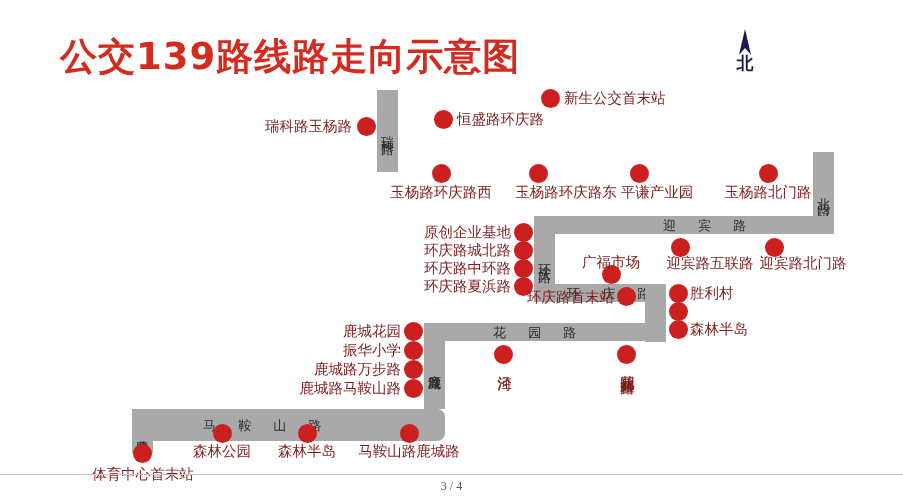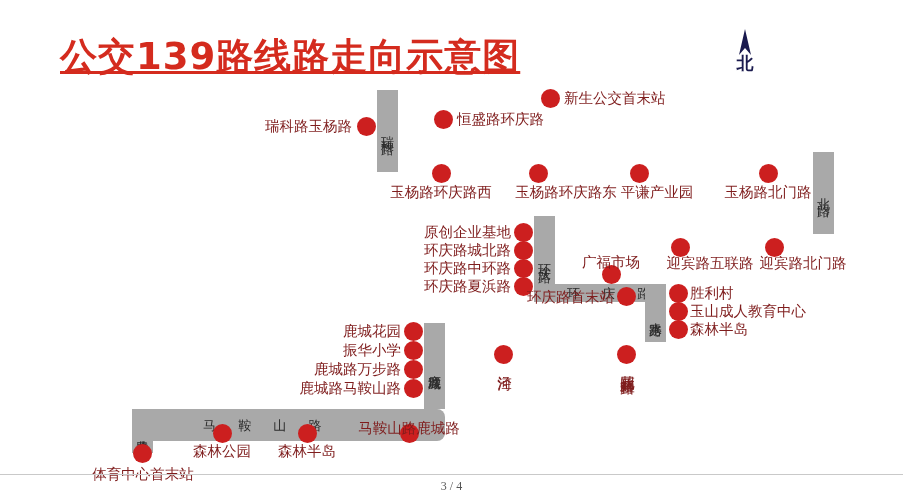--- a/index.html
+++ b/index.html
@@ -22,21 +22,20 @@
   .title {
     position: absolute;
     left: 60px;
     top: 32px;
     font-size: 37px;
     font-weight: bold;
     color: #d42b1e;
     letter-spacing: 1px;
     white-space: nowrap;
     font-family: "DejaVu Sans", "Liberation Sans", sans-serif;
-    text-decoration: underline;
   }
 
   
   .north-wrap {
     position: absolute;
     left: 728px;
     top: 28px;
     width: 34px;
     text-align: center;
   }
@@ -146,33 +145,39 @@
 
   <div class="road v" style="left:377px; top:90px; width:21px; height:82px;">
     <span class="road-label-v">瑞科路</span>
   </div>
 
 
   <div class="road v" style="left:813px; top:152px; width:21px; height:82px;">
     <span class="road-label-v">北门路</span>
   </div>
 
+  <div class="road h" style="left:534px; top:216px; width:300px; height:18px;">
+    <span class="road-label-h" style="position:absolute; left:120px;">迎 宾 路</span>
+  </div>
 
   <div class="road v" style="left:534px; top:216px; width:21px; height:86px;">
     <span class="road-label-v">环庆路</span>
   </div>
 
   <div class="road h" style="left:534px; top:284px; width:132px; height:18px;">
     <span class="road-label-h" style="position:absolute; left:24px;">环 庆 路</span>
   </div>
 
   <div class="road v" style="left:645px; top:284px; width:21px; height:58px;">
     <span class="road-label-v" style="letter-spacing:1px;">水秀路</span>
   </div>
 
+  <div class="road h" style="left:424px; top:323px; width:242px; height:18px;">
+    <span class="road-label-h" style="position:absolute; left:60px;">花 园 路</span>
+  </div>
 
   <div class="road v" style="left:424px; top:323px; width:21px; height:86px;">
     <span class="road-label-v" style="letter-spacing:1px;">鹿城路</span>
   </div>
 
   <div class="road h" style="left:132px; top:409px; width:313px; height:32px;border-radius:8px;">
     <span class="road-label-h" style="position:absolute; left:62px;">马 鞍 山 路</span>
   </div>
 
   <div class="road v" style="left:132px; top:409px; width:21px; height:44px;">
@@ -221,21 +226,20 @@
   <div class="stop" style="left:602px; top:265px;"></div>
   <div class="stop-label below" style="left:611px; top:254px;">广福市场</div>
 
   <div class="stop" style="left:617px; top:287px;"></div>
   <div class="stop-label left" style="left:614px; top:298px;">环庆路首末站</div>
 
   <div class="stop" style="left:669px; top:284px;"></div>
   <div class="stop-label right" style="left:690px; top:294px;">胜利村</div>
 
   <div class="stop" style="left:669px; top:302px;"></div>
-  <div class="stop-label right" style="left:690px; top:312px;">玉山成人教育中心</div>
 
   <div class="stop" style="left:669px; top:320px;"></div>
   <div class="stop-label right" style="left:690px; top:330px;">森林半岛</div>
 
   <div class="stop" style="left:404px; top:322px;"></div>
   <div class="stop-label left" style="left:401px; top:332px;">鹿城花园</div>
 
   <div class="stop" style="left:404px; top:341px;"></div>
   <div class="stop-label left" style="left:401px; top:351px;">振华小学</div>
 
@@ -251,21 +255,21 @@
   <div class="stop" style="left:617px; top:345px;"></div>
   <div class="stop-label vert" style="left:627px; top:364px;">花园路虹桥路</div>
 
   <div class="stop" style="left:213px; top:424px;"></div>
   <div class="stop-label below" style="left:222px; top:443px;">森林公园</div>
 
   <div class="stop" style="left:298px; top:424px;"></div>
   <div class="stop-label below" style="left:307px; top:443px;">森林半岛</div>
 
   <div class="stop" style="left:400px; top:424px;"></div>
-  <div class="stop-label below" style="left:409px; top:420px;text-align:right;">马鞍山路鹿城路</div>
+  <div class="stop-label below" style="left:409px; top:443px;text-align:right;">马鞍山路鹿城路</div>
 
   <div class="stop" style="left:133px; top:444px;"></div>
   <div class="stop-label below" style="left:143px; top:466px;">体育中心首末站</div>
 
   <div class="footer-rule"></div>
   <div class="footer-page">3 / 4</div>
 
 </div>
 
 </body></html>

